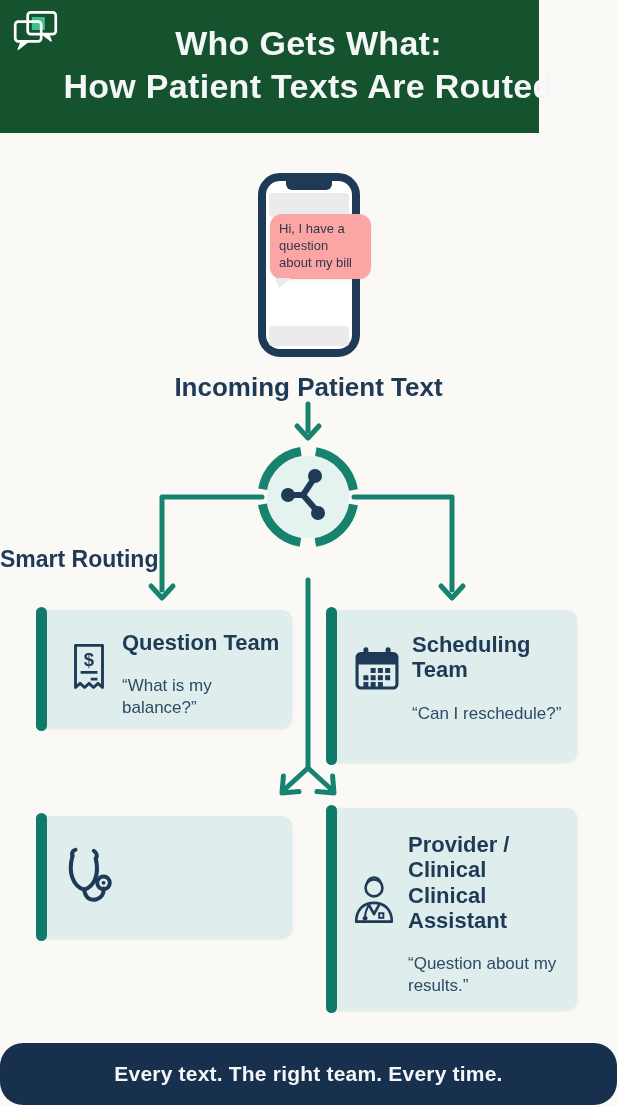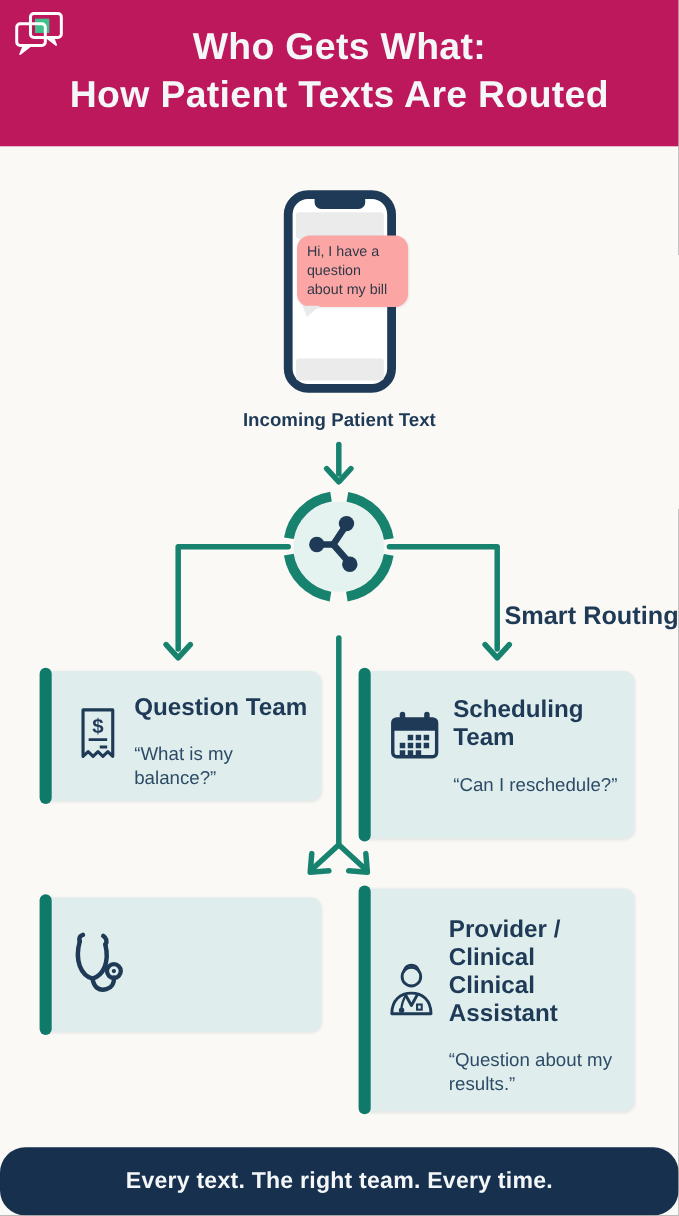--- a/index.html
+++ b/index.html
@@ -2,41 +2,41 @@
 <html><head>
 <meta charset="utf-8">
 <style>
   html,body{margin:0;padding:0;background:#888;}
   .page{
     position:relative;width:617px;height:1105px;margin:0 auto;
     background:#faf9f6;overflow:hidden;
     font-family:"Liberation Sans", sans-serif;color:#1e3a56;
   }
   
-  .header{position:absolute;left:0;top:0;width:617px;height:133px;background:#be185d;}
+  .header{position:absolute;left:0;top:0;width:539px;height:133px;background:#14532d;}
   .logo{position:absolute;left:10px;top:8px;width:52px;height:46px;}
   .header-title{position:absolute;left:0;top:22px;width:617px;text-align:center;
     color:#f4f6f8;font-weight:bold;font-size:34px;line-height:1.27;letter-spacing:.3px;}
   
   .phone{position:absolute;left:258px;top:173px;width:102px;height:184px;
     border:8px solid #1e3a56;border-radius:22px;background:#ffffff;box-sizing:border-box;}
   .phone-notch{position:absolute;left:50%;top:-1px;transform:translateX(-50%);
     width:46px;height:10px;background:#1e3a56;border-radius:0 0 6px 6px;}
   .phone-strip-top{position:absolute;left:3px;right:3px;top:12px;height:24px;background:#ebebeb;border-radius:3px;}
   .phone-strip-bottom{position:absolute;left:3px;right:3px;bottom:3px;height:20px;background:#ebebeb;border-radius:3px;}
   .bubble{position:absolute;left:270px;top:214px;width:101px;min-height:62px;
     background:#fca5a5;border-radius:12px;padding:7px 9px;box-sizing:border-box;
     font-size:13px;line-height:1.3;color:#2f3a47;white-space:pre-line;z-index:3;
     box-shadow:0 1px 2px rgba(0,0,0,.08);}
   .bubble::after{content:"";position:absolute;left:5px;bottom:-9px;
     border-left:4px solid transparent;border-right:12px solid transparent;border-top:10px solid #e8eaec;}
   
   .incoming-label{position:absolute;left:0;top:372px;width:617px;text-align:center;
-    font-size:17px;font-weight:bold;color:#1e3a56;}
-  .smart-label{position:absolute;left:0;top:546px;width:617px;text-align:right;
+    font-size:26px;font-weight:bold;color:#1e3a56;}
+  .smart-label{position:absolute;left:0;top:546px;width:617px;text-align:left;
     font-size:23px;font-weight:bold;color:#1e3a56;z-index:2;}
   
   .connectors{position:absolute;left:0;top:0;width:617px;height:1105px;z-index:1;pointer-events:none;}
   
   .route-box{position:absolute;background:#dfeeed;border-radius:10px;z-index:2;
     box-shadow:0 1px 3px rgba(20,50,70,.10);}
   .route-accent{position:absolute;left:-2px;top:-3px;bottom:-3px;width:11px;
     background:#0f7a6a;border-radius:6px;}
   .route-icon{position:absolute;}
   .route-text{position:absolute;}

